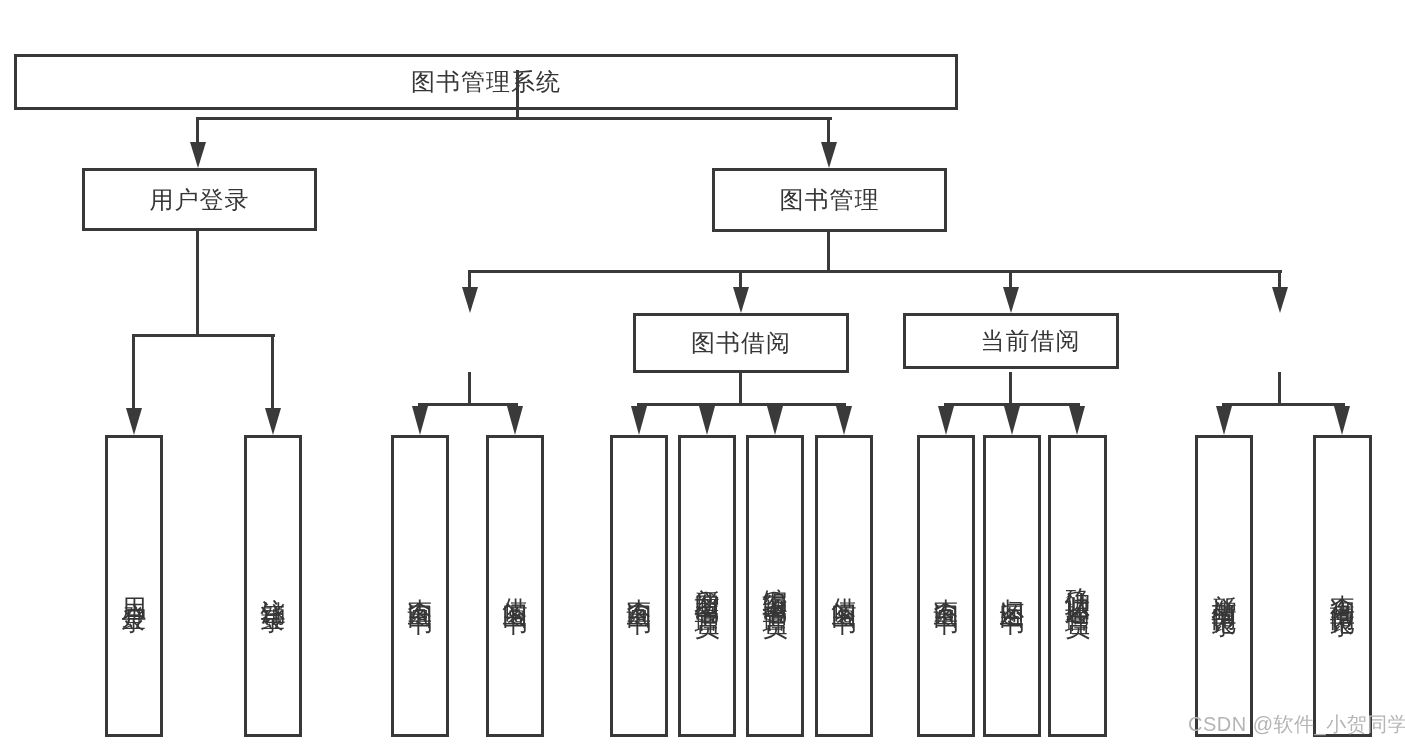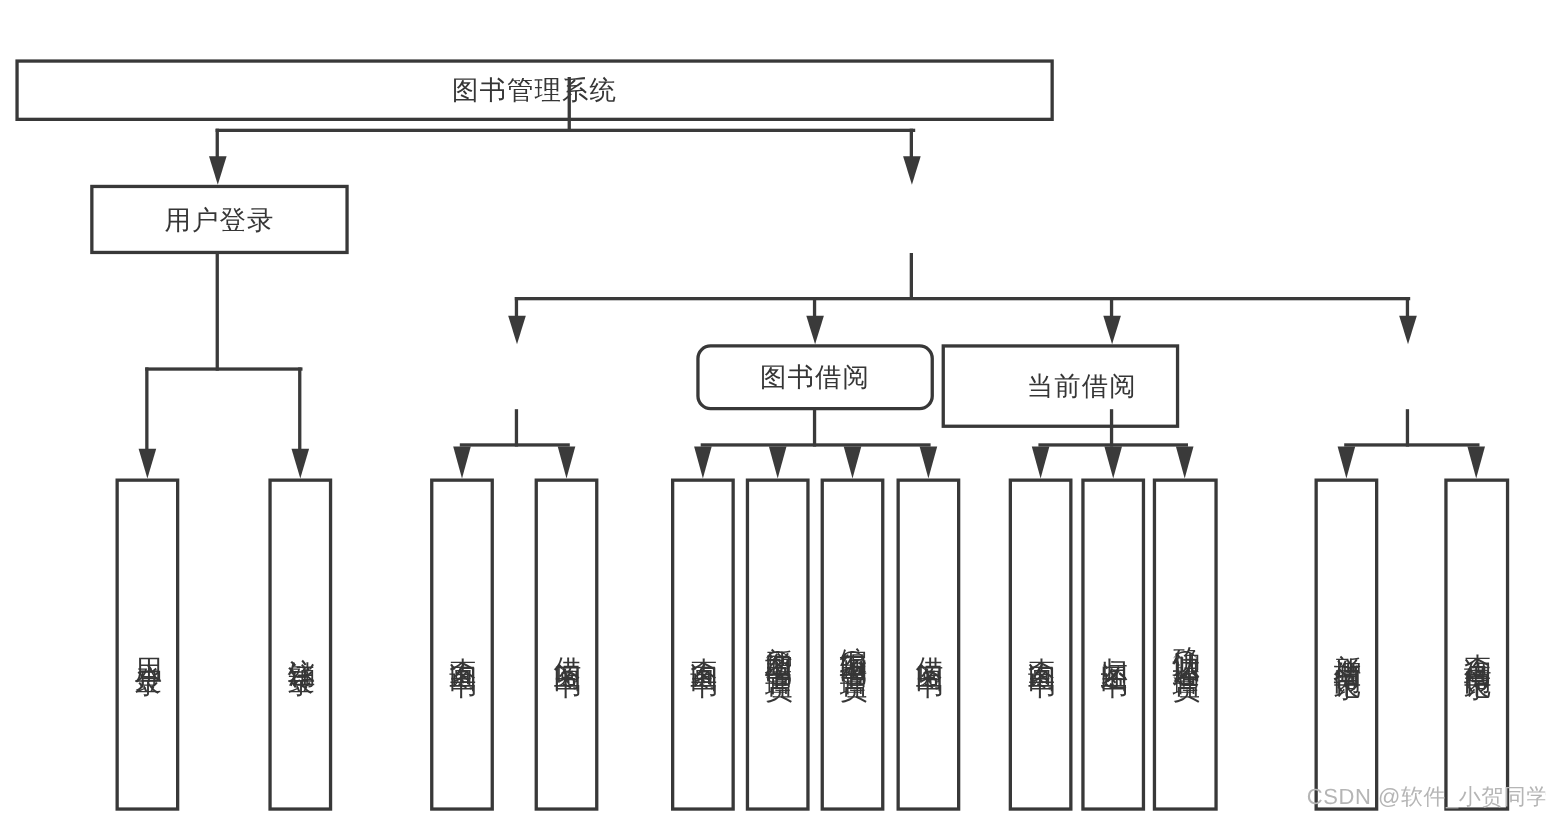--- a/index.html
+++ b/index.html
@@ -68,25 +68,28 @@
 
 <div class="canvas">
 
   <div class="node" style="left:14px; top:14px; width:944px; height:56px;margin-top:40px;">
     <span>图书管理系统</span>
   </div>
 
   <div class="node" style="left:82px; top:168px; width:235px; height:63px;">
     <span>用户登录</span>
   </div>
+  <div class="node" style="left:712px; top:168px; width:235px; height:64px;">
+    <span>图书管理</span>
+  </div>
 
-  <div class="node" style="left:633px; top:313px; width:216px; height:60px;border-radius:13px;">
+  <div class="node" style="left:633px; top:313px; width:216px; height:60px;">
     <span>图书借阅</span>
   </div>
-  <div class="node" style="left:856px; top:313px; width:216px; height:76px;padding-left:39px;">
+  <div class="node" style="left:903px; top:313px; width:216px; height:56px;padding-left:39px;">
     <span>当前借阅</span>
   </div>
 
   <div class="node-v" style="left:105px; top:435px; width:58px; height:302px;">
     <span class="vtext">用户登录</span>
   </div>
   <div class="node-v" style="left:244px; top:435px; width:58px; height:302px;">
     <span class="vtext">注销登录</span>
   </div>
 

